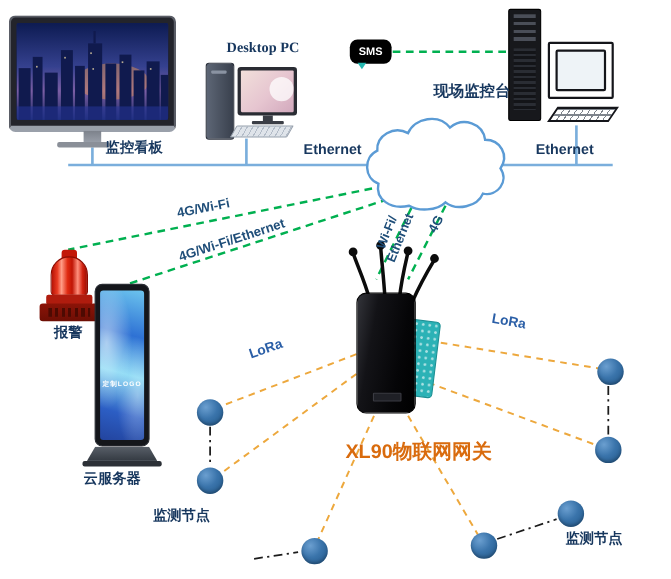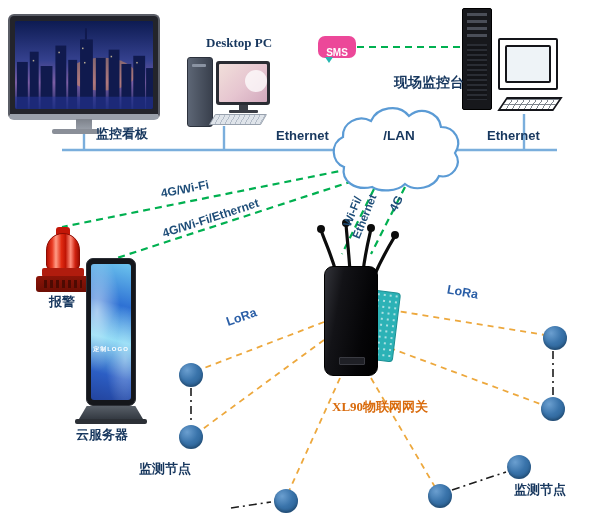--- a/index.html
+++ b/index.html
@@ -16,21 +16,21 @@
   .lbl-server      { left:394px; top:74px;  font-size:14px; }
   .lbl-eth-left    { left:276px; top:129px; }
   .lbl-eth-right   { left:487px; top:129px; }
   .lbl-cloud       { left:354px; top:128px; width:90px; text-align:center; font-size:13.5px; white-space:normal; line-height:1.25; }
   .lbl-4gwifi      { left:150px; top:183px; width:70px; text-align:center; font-size:12px; transform:rotate(-11deg); color:#1f4e79; }
   .lbl-4gwifieth   { left:150px; top:212px; width:122px; text-align:center; font-size:12px; transform:rotate(-18deg); color:#1f4e79; }
   .lbl-wifieth     { left:330px; top:201px; width:58px; text-align:center; font-size:11.5px; transform:rotate(-68deg); color:#1f4e79; white-space:normal; }
   .lbl-4g          { left:389px; top:197px; font-size:12px; transform:rotate(-62deg); color:#1f4e79; }
   .lbl-alarm       { left:49px;  top:295px; }
   .lbl-kiosk       { left:76px;  top:428px; }
-  .lbl-gateway     { left:332px; top:400px; color:#d96b0d; font-size:13px;font-family:Liberation Serif, serif; }
+  .lbl-gateway     { left:314px; top:400px; color:#d96b0d; font-size:18px; }
   .lbl-lora-left   { left:226px; top:310px; font-size:12.5px; transform:rotate(-19deg); color:#2b5fa7; }
   .lbl-lora-right  { left:447px; top:285px; font-size:12.5px; transform:rotate(10deg);  color:#2b5fa7; }
   .lbl-nodes-left  { left:139px; top:462px; }
   .lbl-nodes-right { left:514px; top:483px; }
 
   
   .monitor { left:8px; top:14px; width:152px; height:106px; background:#23242b;
              border:2px solid #5a5d66; border-bottom:6px solid #9aa0aa; border-radius:6px;
              padding:5px; }
   .monitor-screen { width:100%; height:100%; border-radius:2px; overflow:hidden; background:#15205c; }
@@ -47,22 +47,22 @@
                 background:linear-gradient(135deg,#f1dfda 0%,#e6c5d0 55%,#d2a9bd 100%); }
   .pc-screen::after { content:""; position:absolute; left:26px; top:6px; width:22px; height:22px;
                       border-radius:50%; background:rgba(255,255,255,.75); }
   .pc-neck { left:239px; top:105px; width:9px; height:5px; background:#3b3e46; }
   .pc-base { left:229px; top:110px; width:29px; height:3px; background:#3b3e46; border-radius:1px; }
   .pc-keyboard { left:212px; top:114px; width:52px; height:11px; background:#dfe4ea;
                  border:1px solid #98a1ad; border-radius:1px; transform:skewX(-30deg);
                  background-image:repeating-linear-gradient(90deg, transparent 0 4px, #b3bcc8 4px 5px); }
 
   
-  .sms { left:318px; top:36px; width:38px; height:22px; background:#ec4899; border-radius:7px;
-         color:#fff; font-size:10px; font-weight:bold; display:flex; align-items:flex-end; justify-content:center; }
+  .sms { left:318px; top:36px; width:38px; height:22px; background:#000000; border-radius:7px;
+         color:#fff; font-size:10px; font-weight:bold; display:flex; align-items:center; justify-content:center; }
   .sms::after { content:""; position:absolute; left:7px; bottom:-5px; width:0; height:0;
                 border-left:4px solid transparent; border-right:4px solid transparent;
                 border-top:6px solid #25b7b0; }
 
   
   .server-tower { left:462px; top:8px; width:30px; height:102px; background:#17181c;
                   border:1px solid #000; border-radius:2px; padding:4px 4px; }
   .server-slots { height:26px; background:repeating-linear-gradient(180deg,#4a4e58 0 3px,#17181c 3px 7px); }
   .server-vents { margin-top:5px; height:56px;
                   background:repeating-linear-gradient(180deg,#2a2d34 0 2px,#131418 2px 5px); }
@@ -264,21 +264,20 @@
   <div class="node n6"></div>
   <div class="node n7"></div>
 
   <div class="lbl lbl-dashboard">监控看板</div>
   <div class="lbl lbl-desktop">Desktop PC</div>
   <div class="lbl lbl-server">现场监控台</div>
   <div class="lbl lbl-eth-left">Ethernet</div>
   <div class="lbl lbl-eth-right">Ethernet</div>
 
   <div class="lbl lbl-cloud">
-    <span style="display:block">/LAN</span>
   </div>
 
   <div class="lbl lbl-4gwifi">4G/Wi-Fi</div>
   <div class="lbl lbl-4gwifieth">4G/Wi-Fi/Ethernet</div>
   <div class="lbl lbl-wifieth">
     <span style="display:block">Wi-Fi/</span>
     <span style="display:block">Ethernet</span>
   </div>
   <div class="lbl lbl-4g">4G</div>
 

